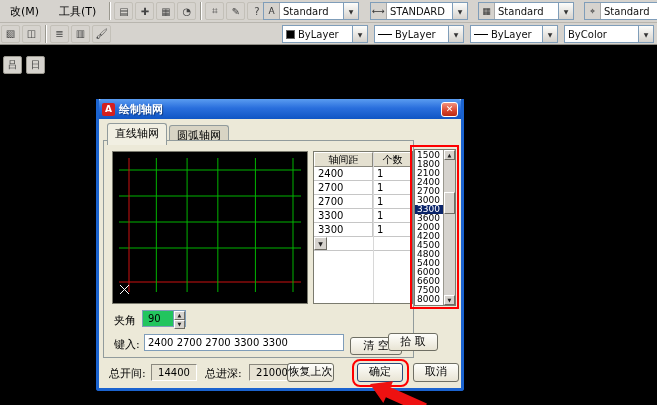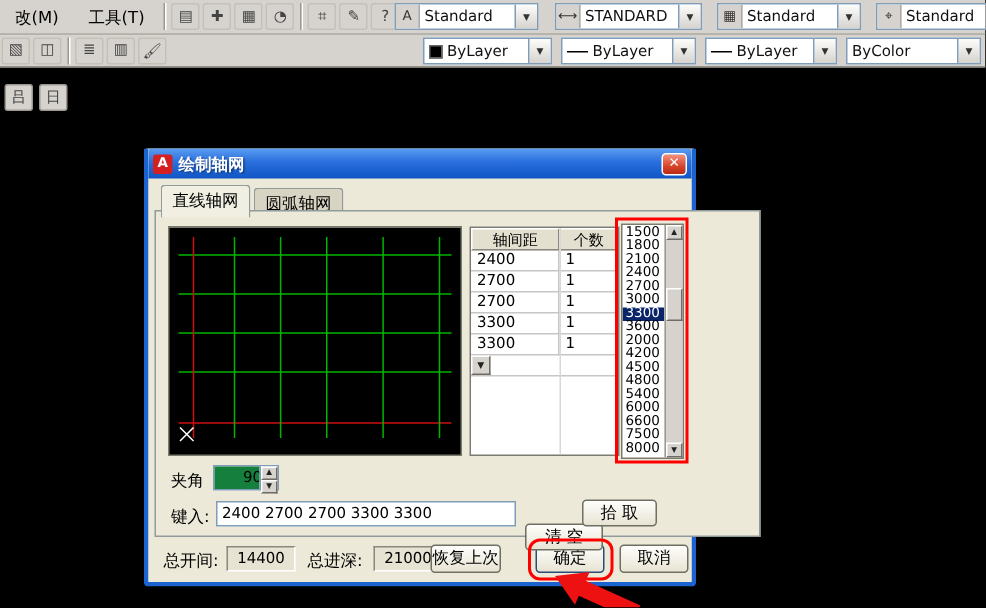--- a/index.html
+++ b/index.html
@@ -33,21 +33,21 @@
               display:flex;align-items:center;justify-content:center;border-radius:2px;margin-right:4px;}
   .title-text{color:#fff;font-size:11px;font-weight:bold;text-shadow:1px 1px 1px rgba(0,0,0,.4);flex:1;}
   .close-btn{width:17px;height:15px;background:linear-gradient(180deg,#f2927e,#d8442c 60%,#b92a14);
              border:1px solid #fff;border-radius:3px;color:#fff;font-size:9px;line-height:13px;text-align:center;font-weight:bold;}
 
   .tabs{position:absolute;left:8px;top:24px;display:flex;}
   .tab{font-size:11px;padding:2px 7px 2px;border:1px solid #919b9c;border-bottom:none;border-radius:3px 3px 0 0;
        background:#d8d4c4;color:#000;margin-right:2px;position:relative;top:2px;}
   .tab.active{background:#f1efe2;top:0;padding-bottom:4px;z-index:3;}
 
-  .tabpanel{position:absolute;left:4px;top:41px;width:404px;height:218px;border:1px solid #919b9c;background:#ece9d8;z-index:2;}
+  .tabpanel{position:absolute;left:4px;top:41px;width:311px;height:218px;border:1px solid #919b9c;background:#ece9d8;z-index:2;}
 
   
   .preview{position:absolute;left:8px;top:10px;width:196px;height:153px;background:#000;border:1px solid #7a7a6e;}
 
   
   .stable{position:absolute;left:209px;top:10px;width:100px;height:153px;background:#fff;border:1px solid #7a7a6e;overflow:hidden;}
   .thead{display:flex;height:15px;}
   .th{background:#e4e0d0;border:1px solid;border-color:#fff #8a887e #8a887e #fff;font-size:10px;display:flex;align-items:center;justify-content:center;color:#000;}
   .th1{width:59px;}.th2{flex:1;}
   .trow{display:flex;height:14px;}
@@ -64,34 +64,34 @@
   .litem{height:9px;line-height:9px;font-size:9px;padding-left:2px;color:#000;white-space:nowrap;}
   .litem.sel{background:#0a246a;color:#fff;}
   .sbar{width:12px;background:#d6d3ce;border-left:1px solid #9a988f;position:relative;}
   .sbtn{position:absolute;left:0;width:11px;height:10px;background:#d6d3ce;border:1px solid;border-color:#fff #6e6c64 #6e6c64 #fff;font-size:5px;color:#222;text-align:center;line-height:8px;}
   .sb-up{top:0;}.sb-down{bottom:0;}
   .sthumb{position:absolute;left:0;top:42px;width:11px;height:22px;background:#d6d3ce;border:1px solid;border-color:#fff #6e6c64 #6e6c64 #fff;}
 
   
   .fldlabel{position:absolute;font-size:11px;color:#000;}
   .spinbox{position:absolute;left:38px;top:169px;width:44px;height:17px;display:flex;background:#fff;border:1px solid #7f9db9;}
-  .spinbox input{width:30px;border:none;font-size:10px;padding-left:19px;outline:none;background:#15803d;color:#000;}
+  .spinbox input{width:30px;border:none;font-size:10px;padding-left:5px;outline:none;background:#22c55e;color:#000;}
   .spincol{width:12px;display:flex;flex-direction:column;border-left:1px solid #7f9db9;}
   .spin{flex:1;background:#d6d3ce;font-size:5px;color:#222;text-align:center;line-height:7px;border:1px solid;border-color:#fff #6e6c64 #6e6c64 #fff;}
   .radio-group{position:absolute;left:204px;top:170px;display:flex;}
   .radio-wrap{display:flex;align-items:center;margin-right:8px;}
   .radio{width:11px;height:11px;border-radius:50%;background:#fff;border:1px solid #6e6c64;box-shadow:inset 1px 1px 1px rgba(0,0,0,.25);position:relative;flex:0 0 11px;}
   .radio.sel::after{content:"";position:absolute;left:3px;top:3px;width:5px;height:5px;border-radius:50%;background:#1fa01f;}
   .rlabel{font-size:11px;margin-left:3px;color:#000;white-space:nowrap;}
 
   
   .keyin-input{position:absolute;left:40px;top:193px;width:200px;height:17px;background:#fff;border:1px solid #7f9db9;font-size:10px;padding-left:3px;color:#000;outline:none;}
   .btn{position:absolute;height:18px;font-size:11px;color:#000;text-align:center;line-height:16px;
        background:linear-gradient(180deg,#fefefb,#e8e4d4);border:1px solid #6f6f64;border-radius:3px;}
-  .btn-clear{left:246px;top:208px;width:52px;}
+  .btn-clear{left:246px;top:196px;width:52px;}
   .btn-pick{left:284px;top:192px;width:50px;}
 
   
   .bottomrow{position:absolute;left:0;top:264px;width:362px;height:20px;}
   .valbox{position:absolute;top:1px;height:17px;background:#e7e3d3;border:1px solid;border-color:#8a887e #fff #fff #8a887e;
           font-size:10px;color:#000;display:flex;align-items:center;justify-content:center;}
   .btn-restore{left:188px;top:0;width:47px;height:19px;}
   .btn-ok{left:258px;top:0;width:46px;height:19px;border:1px solid #2a4a7a;}
   .btn-cancel{left:314px;top:0;width:46px;height:19px;}
   .ok-ring{position:absolute;left:253px;top:260px;width:57px;height:28px;border:2px solid #f00;border-radius:8px;z-index:7;pointer-events:none;}

